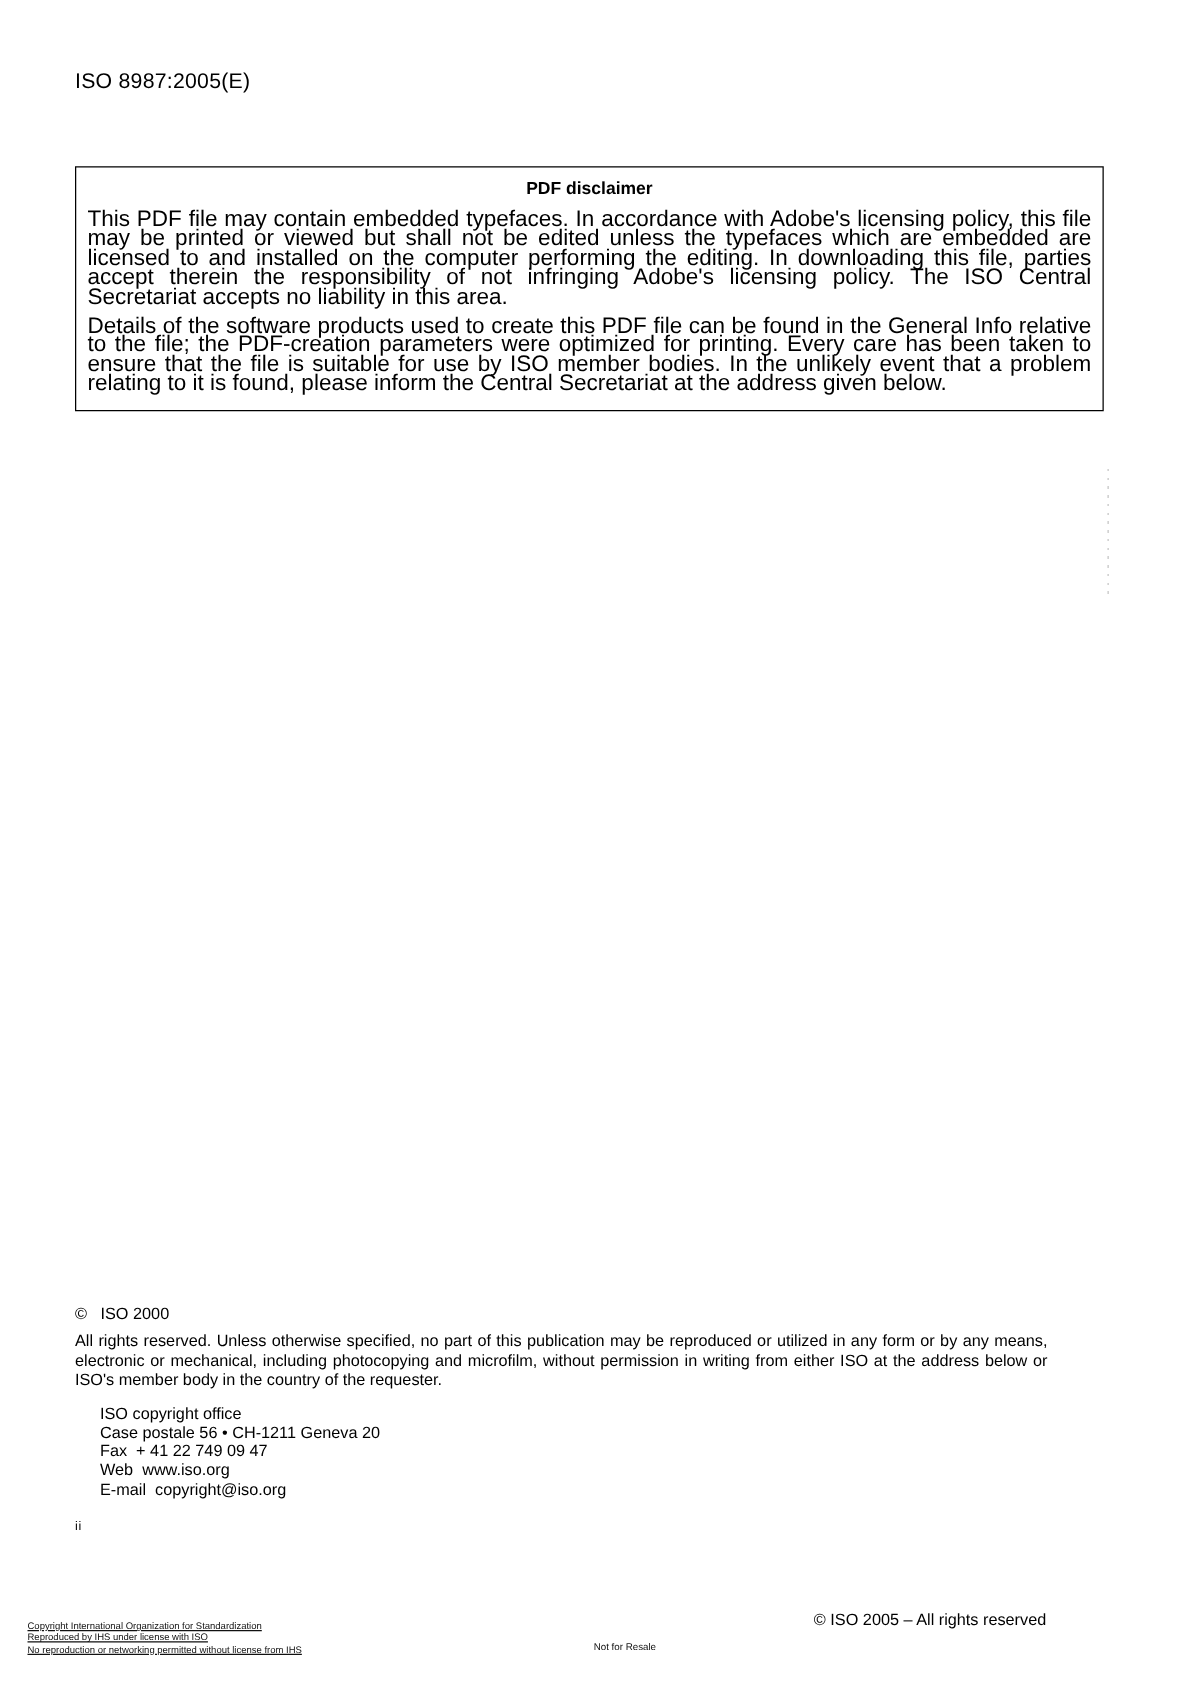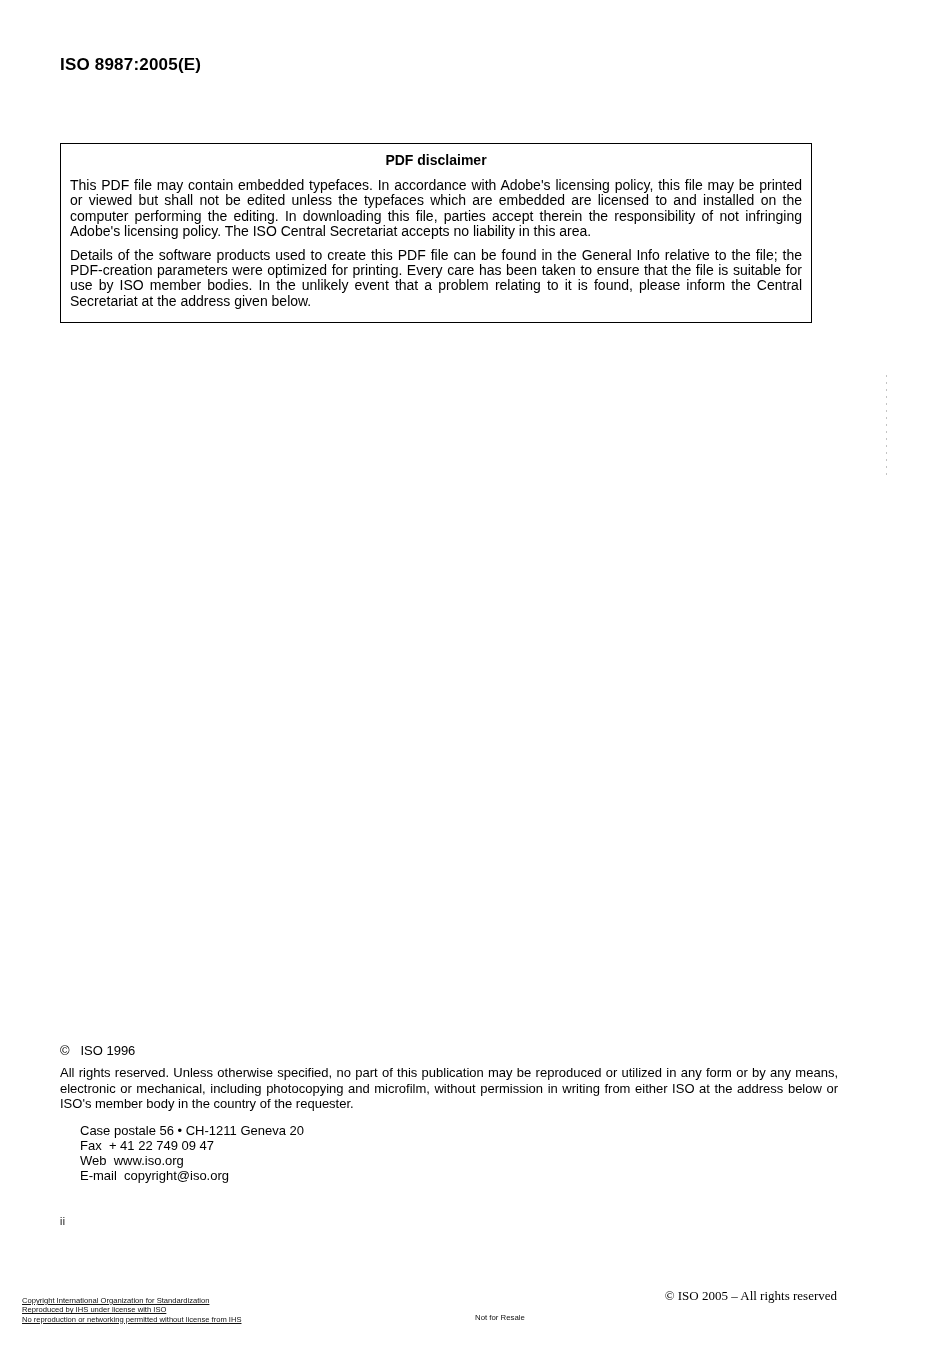--- a/index.html
+++ b/index.html
@@ -11,41 +11,41 @@
     font-family: "Liberation Sans", sans-serif;
     color: #000;
     overflow: hidden;
   }
 
   .doc-header {
     position: absolute;
     left: 60px;
     top: 55px;
     font-size: 17px;
-    font-weight: bold;
+    font-weight: normal;
     letter-spacing: 0.2px;
   }
 
   .disclaimer-box {
     position: absolute;
     left: 60px;
-    top: 143px;
-    width: 752px;
+    top: 133px;
+    width: 823px;
     border: 1px solid #000;
     padding: 8px 9px 13px 9px;
     background: #fff;
   }
   .box-title {
     text-align: center;
     font-weight: bold;
     font-size: 14px;
     margin-bottom: 10px;
   }
   .box-para {
-    font-size: 14px;
+    font-size: 18px;
     line-height: 15.4px;
     text-align: justify;
     margin-bottom: 8px;
   }
   .box-para.last { margin-bottom: 0; }
 
   .vertical-watermark {
     position: absolute;
     left: 886px;
     top: 375px;
@@ -107,40 +107,40 @@
     top: 1313px;
     font-size: 7.8px;
     color: #111;
     text-align: center;
   }
   .footer-right-note {
     position: absolute;
     right: 113px;
     top: 1288px;
     font-size: 13px;
-    font-family: Liberation Serif, serif;
   }
 </style>
 </head>
 <body>
 
 <div class="doc-header">ISO 8987:2005(E)</div>
 
 <div class="disclaimer-box">
   <div class="box-title">PDF disclaimer</div>
   <p class="box-para">This PDF file may contain embedded typefaces. In accordance with Adobe's licensing policy, this file may be printed or viewed but shall not be edited unless the typefaces which are embedded are licensed to and installed on the computer performing the editing. In downloading this file, parties accept therein the responsibility of not infringing Adobe's licensing policy. The ISO Central Secretariat accepts no liability in this area.</p>
   <p class="box-para last">Details of the software products used to create this PDF file can be found in the General Info relative to the file; the PDF-creation parameters were optimized for printing. Every care has been taken to ensure that the file is suitable for use by ISO member bodies. In the unlikely event that a problem relating to it is found, please inform the Central Secretariat at the address given below.</p>
 </div>
 
 <div class="vertical-watermark"></div>
 
 <div class="copyright-section">
-  <div class="copy-line">©   ISO 1996</div>
+  <div class="copy-line">©   ISO 2000</div>
   <p class="rights">All rights reserved. Unless otherwise specified, no part of this publication may be reproduced or utilized in any form or by any means, electronic or mechanical, including photocopying and microfilm, without permission in writing from either ISO at the address below or ISO's member body in the country of the requester.</p>
   <div class="address">
+    <div class="address-line">ISO copyright office</div>
     <div class="address-line">Case postale 56 • CH-1211 Geneva 20</div>
     <div class="address-line">Fax  + 41 22 749 09 47</div>
     <div class="address-line">Web  www.iso.org</div>
     <div class="address-line">E-mail  copyright@iso.org</div>
   </div>
 </div>
 
 <div class="footer-page-number">ii</div>
 
 <div class="footer-license">

